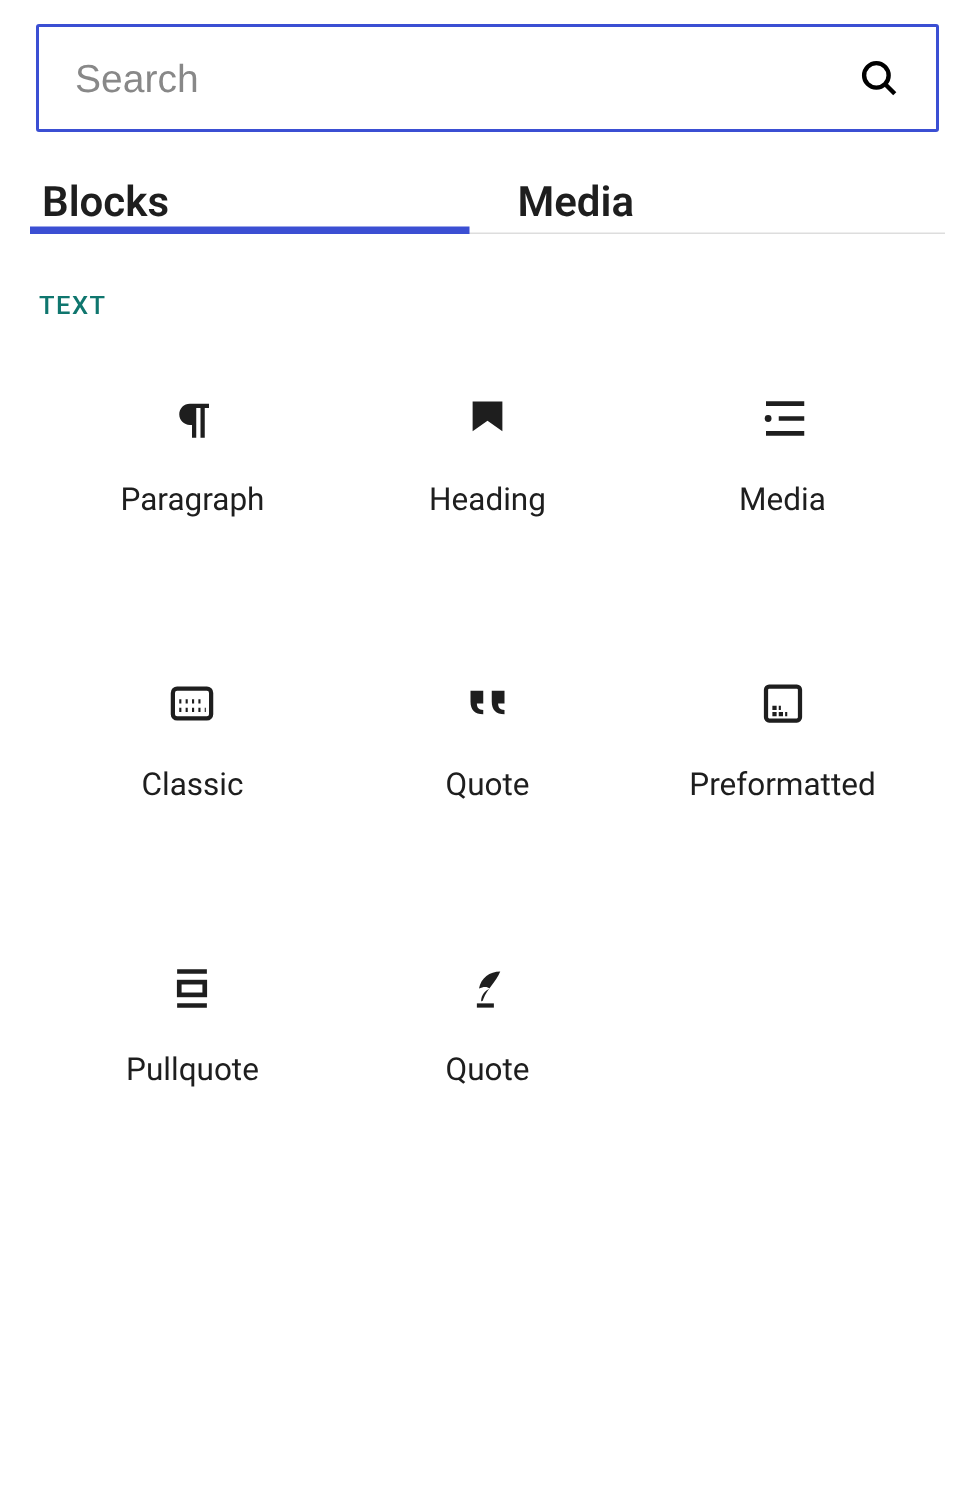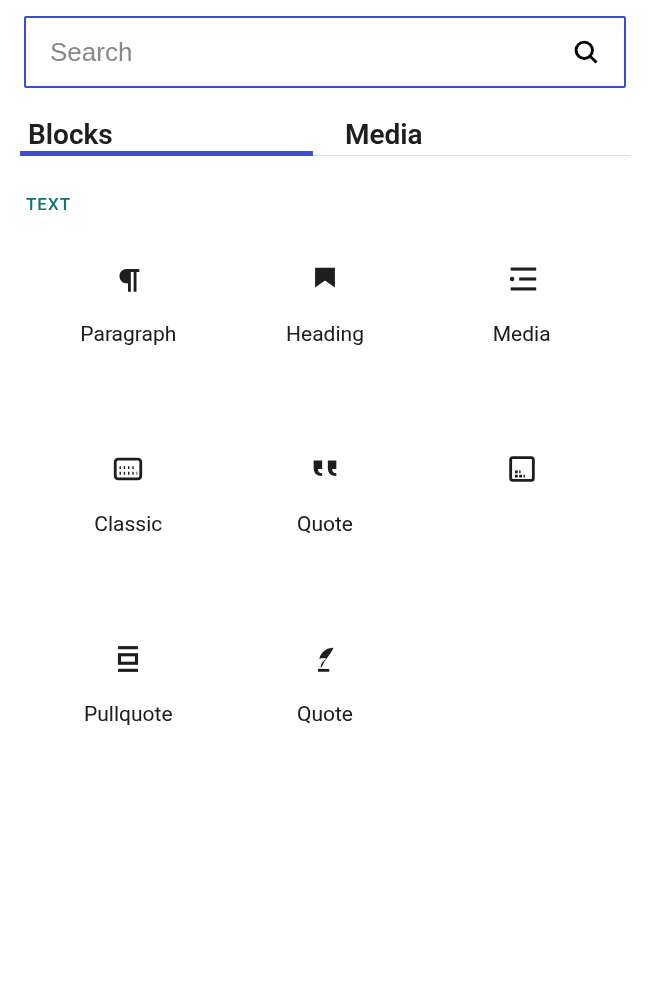--- a/index.html
+++ b/index.html
@@ -167,20 +167,21 @@
 
 
   <div class="block">
     <span class="icon-slot">
       <svg viewBox="0 0 24 24" fill="none" stroke="#1e1e1e" stroke-width="2">
         <rect x="4" y="4" width="16" height="16" rx="1.5"></rect>
         <line x1="7" y1="14" x2="11" y2="14" stroke-dasharray="2 1"></line>
         <line x1="7" y1="17" x2="14" y2="17" stroke-dasharray="2 1"></line>
       </svg>
     </span>
+    <span class="block-label">Preformatted</span>
   </div>
 
   <div class="block">
     <span class="icon-slot">
       <svg viewBox="0 0 24 24" fill="none" stroke="#1e1e1e" stroke-width="2.2">
         <line x1="5" y1="4" x2="19" y2="4"></line>
         <rect x="6" y="9" width="12" height="6"></rect>
         <line x1="5" y1="20" x2="19" y2="20"></line>
       </svg>
     </span>

